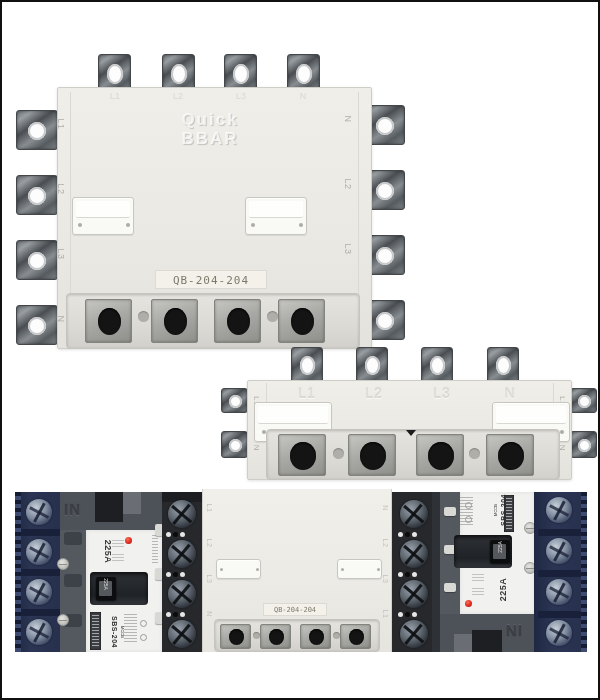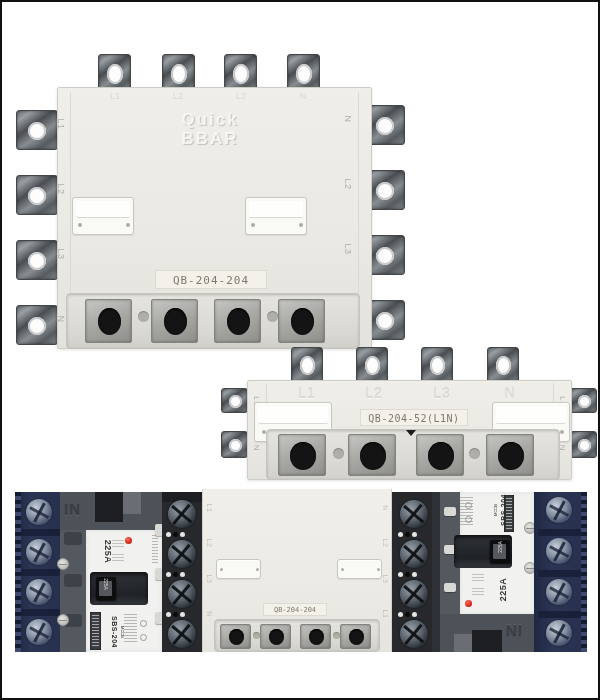--- a/index.html
+++ b/index.html
@@ -244,21 +244,20 @@
       <div class="glass"></div>
       <div class="pin" style="left:7px;top:27px;"></div>
       <div class="pin" style="left:67px;top:27px;"></div>
     </div>
     <div class="cover" style="left:490px;top:400px;width:78px;height:40px;">
       <div class="glass"></div>
       <div class="pin" style="left:7px;top:27px;"></div>
       <div class="pin" style="left:67px;top:27px;"></div>
     </div>
 
-    <div class="modlabel" style="left:358px;top:407px;width:108px;height:17px;line-height:17px;font-size:10px;letter-spacing:.5px;">QB-204-52(L1N)</div>
 
     <div class="tray" style="left:264px;top:427px;width:294px;height:51px;"></div>
     <div class="tri" style="left:404px;top:428px;"></div>
     <div class="csq" style="left:276px;top:432px;width:48px;height:42px;">
         <div class="oval" style="left:11px;top:7px;width:26px;height:28px;"></div>
       </div>
     <div class="csq" style="left:346px;top:432px;width:48px;height:42px;">
         <div class="oval" style="left:11px;top:7px;width:26px;height:28px;"></div>
       </div>
     <div class="csq" style="left:414px;top:432px;width:48px;height:42px;">

